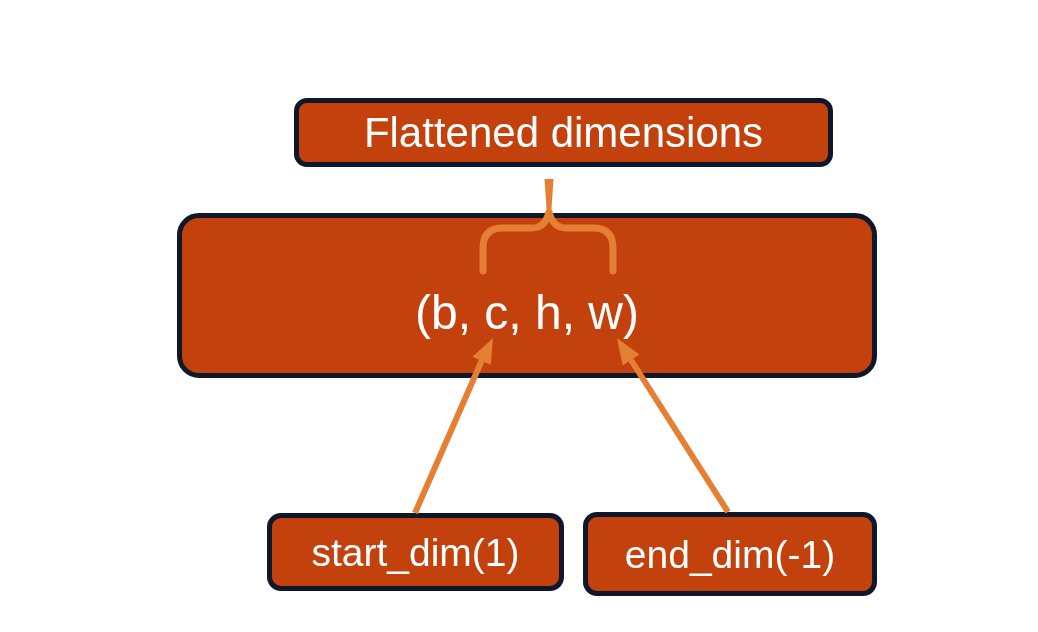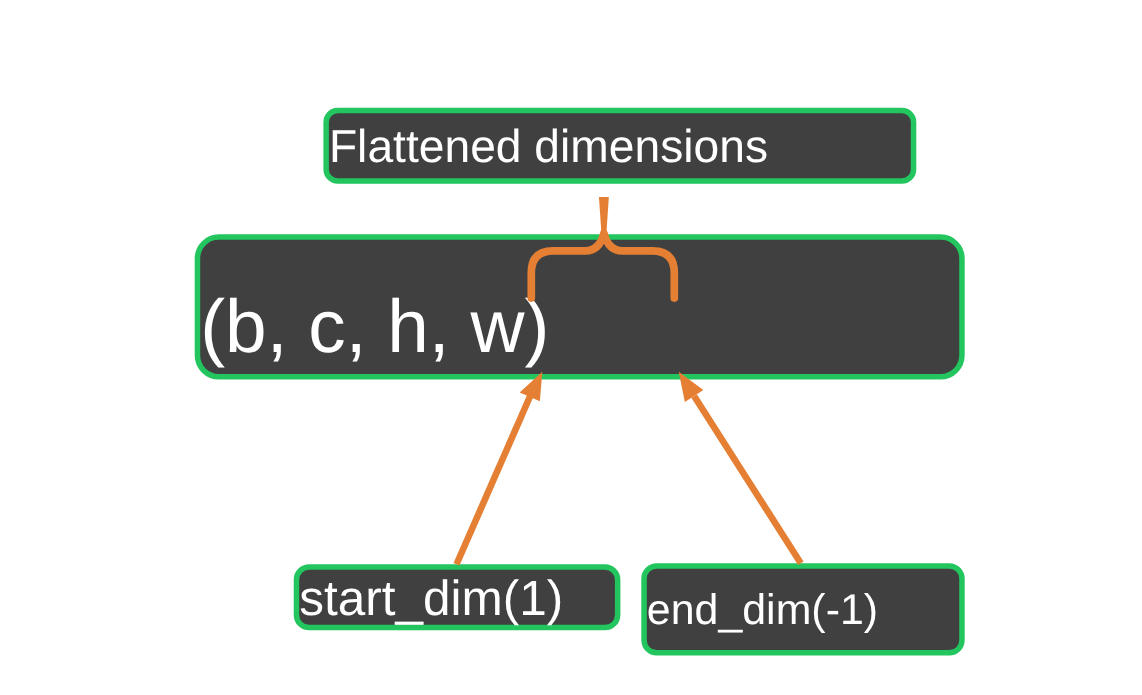--- a/index.html
+++ b/index.html
@@ -11,48 +11,48 @@
     position: relative;
     width: 1038px;
     height: 632px;
     background: #ffffff;
     overflow: hidden;
     font-family: "Liberation Sans", sans-serif;
   }
   .node {
     position: absolute;
     box-sizing: border-box;
-    background: #404040;
-    border: 5px solid #22c55e;
+    background: #c2410c;
+    border: 5px solid #0f172a;
     color: #ffffff;
     display: flex;
     align-items: center;
-    justify-content: flex-start;
+    justify-content: center;
     text-align: center;
     line-height: 1;
     white-space: nowrap;
   }
   .node-top {
     left: 294px; top: 98px;
     width: 539px; height: 69px;
     border-radius: 13px;
     font-size: 42px;
   }
   .node-main {
     left: 177px; top: 213px;
-    width: 700px; height: 132px;
+    width: 700px; height: 165px;
     border-radius: 22px;
-    font-size: 68px;
+    font-size: 48px;
     padding-top: 35px;
   }
   .node-bottom-left {
     left: 267px; top: 513px;
-    width: 297px; height: 60px;
+    width: 297px; height: 78px;
     border-radius: 14px;
-    font-size: 45px;
+    font-size: 39px;
   }
   .node-bottom-right {
     left: 583px; top: 512px;
     width: 294px; height: 84px;
     border-radius: 14px;
     font-size: 39px;
   }
   .overlay {
     position: absolute;
     left: 0; top: 0;

